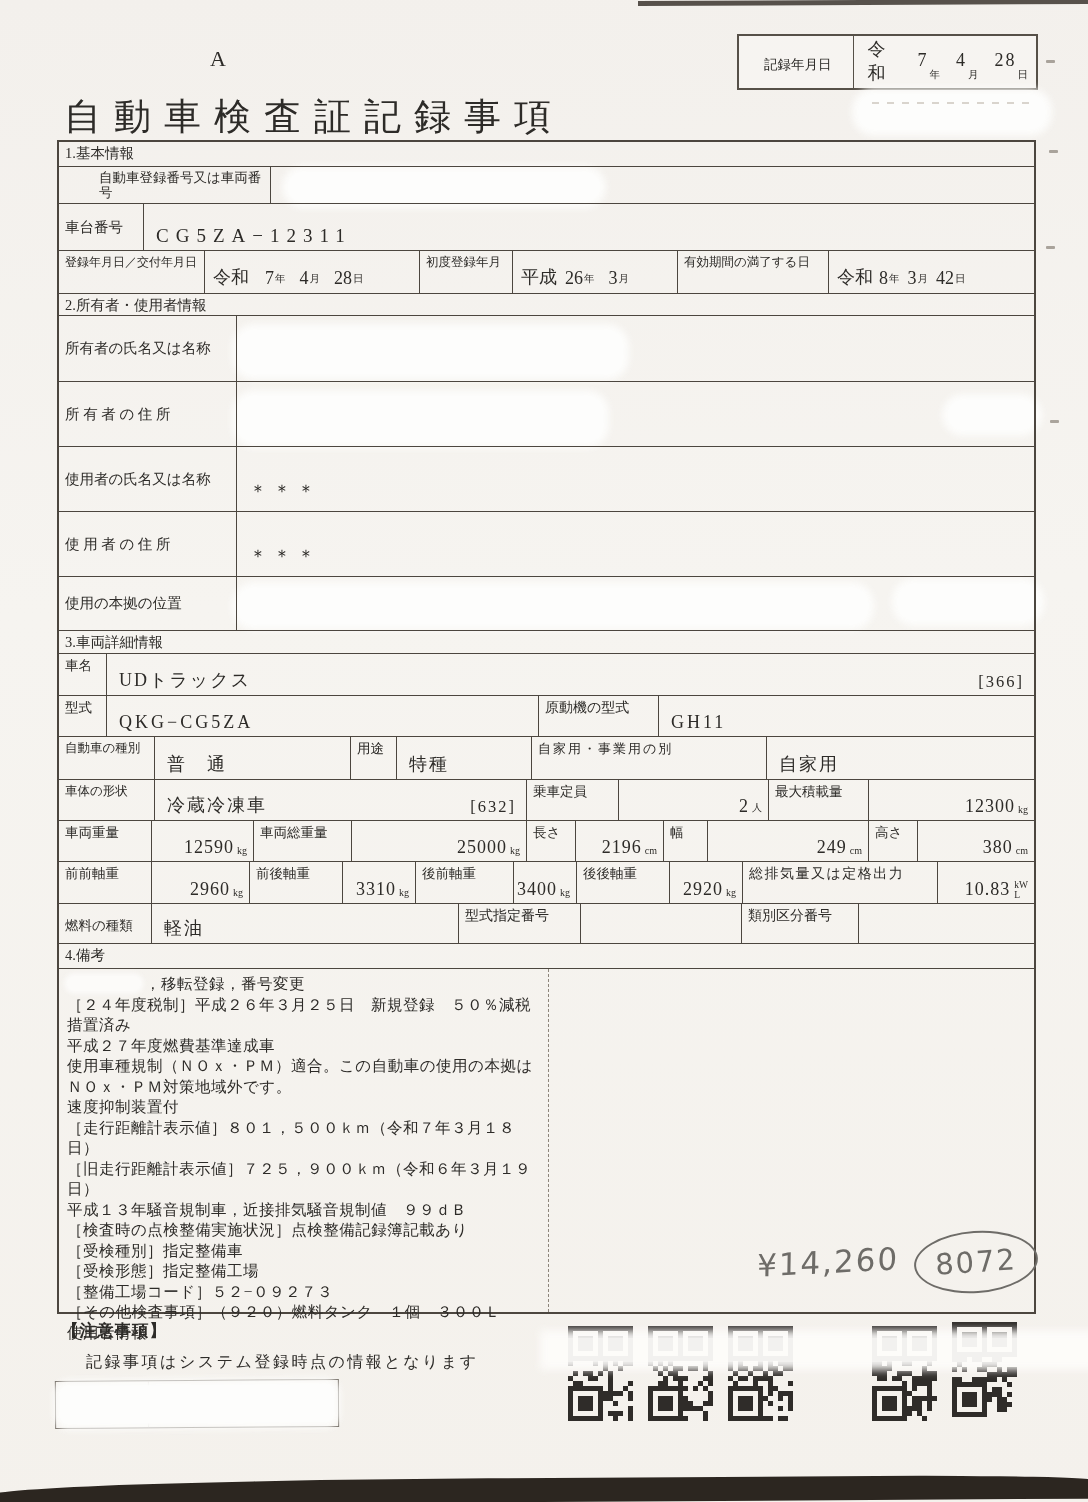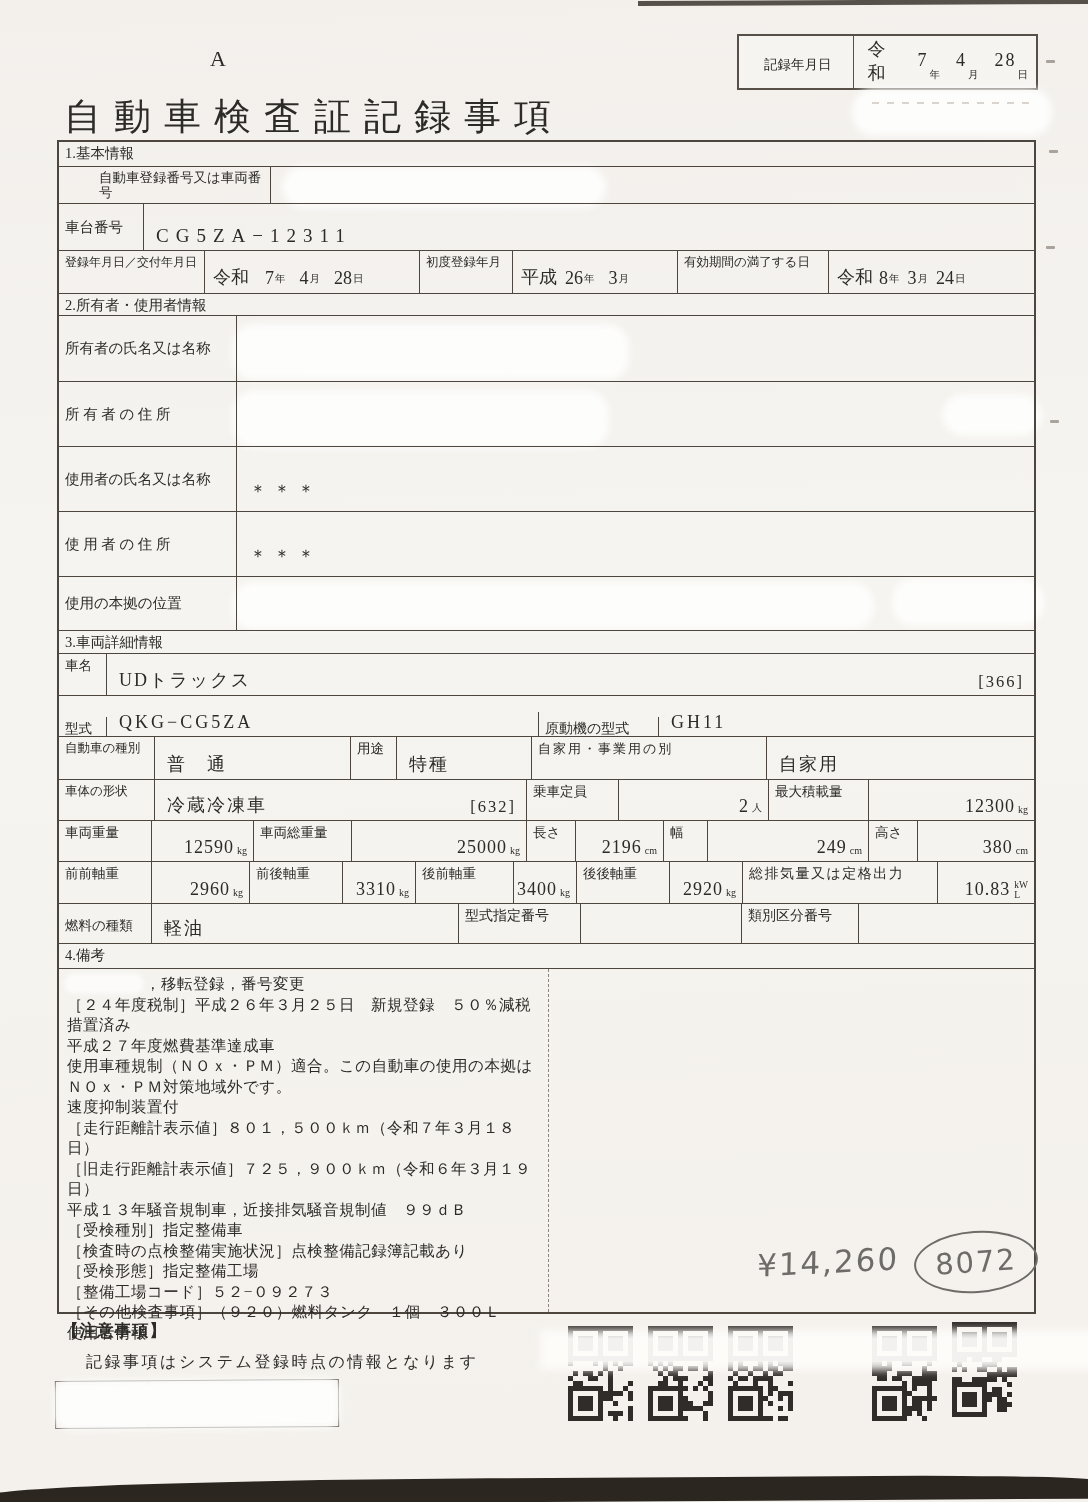--- a/index.html
+++ b/index.html
@@ -138,21 +138,21 @@
     </div>
     <div class="cell lab" style="width:151px;font-size:12.5px;">
         <span>有効期間の満了する日</span>
       </div>
     <div class="cell date-cell" style="flex:1;">
       <span class="era" style="margin-right:6px;">令和</span>
       <span>8</span>
         <span class="dunit">年</span>
       <span class="dnum" style="margin-left:8px;">3</span>
         <span class="dunit">月</span>
-      <span class="dnum" style="margin-left:8px;">24</span>
+      <span class="dnum" style="margin-left:8px;">42</span>
         <span class="dunit">日</span>
     </div>
   </div>
 
   <div class="trow sec-head" style="height:22px;">2.所有者・使用者情報</div>
 
   <div class="trow owner-row" style="height:66px;">
     <div class="cell lab center" style="width:178px;font-size:14.5px;">
         <span>所有者の氏名又は名称</span>
       </div>
@@ -192,21 +192,21 @@
   <div class="trow" style="height:42px;">
     <div class="cell lab" style="width:48px;">
         <span>車名</span>
       </div>
     <div class="cell val" style="flex:1;">
       <span>UDトラックス</span>
       <span class="code-right">[366]</span>
     </div>
   </div>
 
-  <div class="trow" style="height:41px;align-items:flex-end;">
+  <div class="trow" style="height:41px;">
     <div class="cell lab" style="width:48px;">
         <span>型式</span>
       </div>
     <div class="cell val" style="width:432px;letter-spacing:3px;">
         <span>QKG−CG5ZA</span>
       </div>
     <div class="cell lab" style="width:120px;font-size:14px;">
         <span>原動機の型式</span>
       </div>
     <div class="cell val" style="flex:1;letter-spacing:3px;">
@@ -361,22 +361,22 @@
     <div class="divider"></div>
     <div class="rtext">
       <div><span class="redact-inline"></span><span>，移転登録，番号変更</span></div>
       <div>［２４年度税制］平成２６年３月２５日　新規登録　５０％減税措置済み</div>
       <div>平成２７年度燃費基準達成車</div>
       <div>使用車種規制（ＮＯｘ・ＰＭ）適合。この自動車の使用の本拠はＮＯｘ・ＰＭ対策地域外です。</div>
       <div>速度抑制装置付</div>
       <div>［走行距離計表示値］８０１，５００ｋｍ（令和７年３月１８日）</div>
       <div>［旧走行距離計表示値］７２５，９００ｋｍ（令和６年３月１９日）</div>
       <div>平成１３年騒音規制車，近接排気騒音規制値　９９ｄＢ</div>
+      <div>［検査時の点検整備実施状況］点検整備記録簿記載あり</div>
       <div>［受検種別］指定整備車</div>
-      <div>［検査時の点検整備実施状況］点検整備記録簿記載あり</div>
       <div>［受検形態］指定整備工場</div>
       <div>［整備工場コード］５２−０９２７３</div>
       <div>［その他検査事項］（９２０）燃料タンク　１個　３００Ｌ</div>
       <div>使用者情報</div>
     </div>
     <div class="hand-price">¥14,260</div>
     <div class="hand-circle">8072</div>
   </div>
 </div>
 

